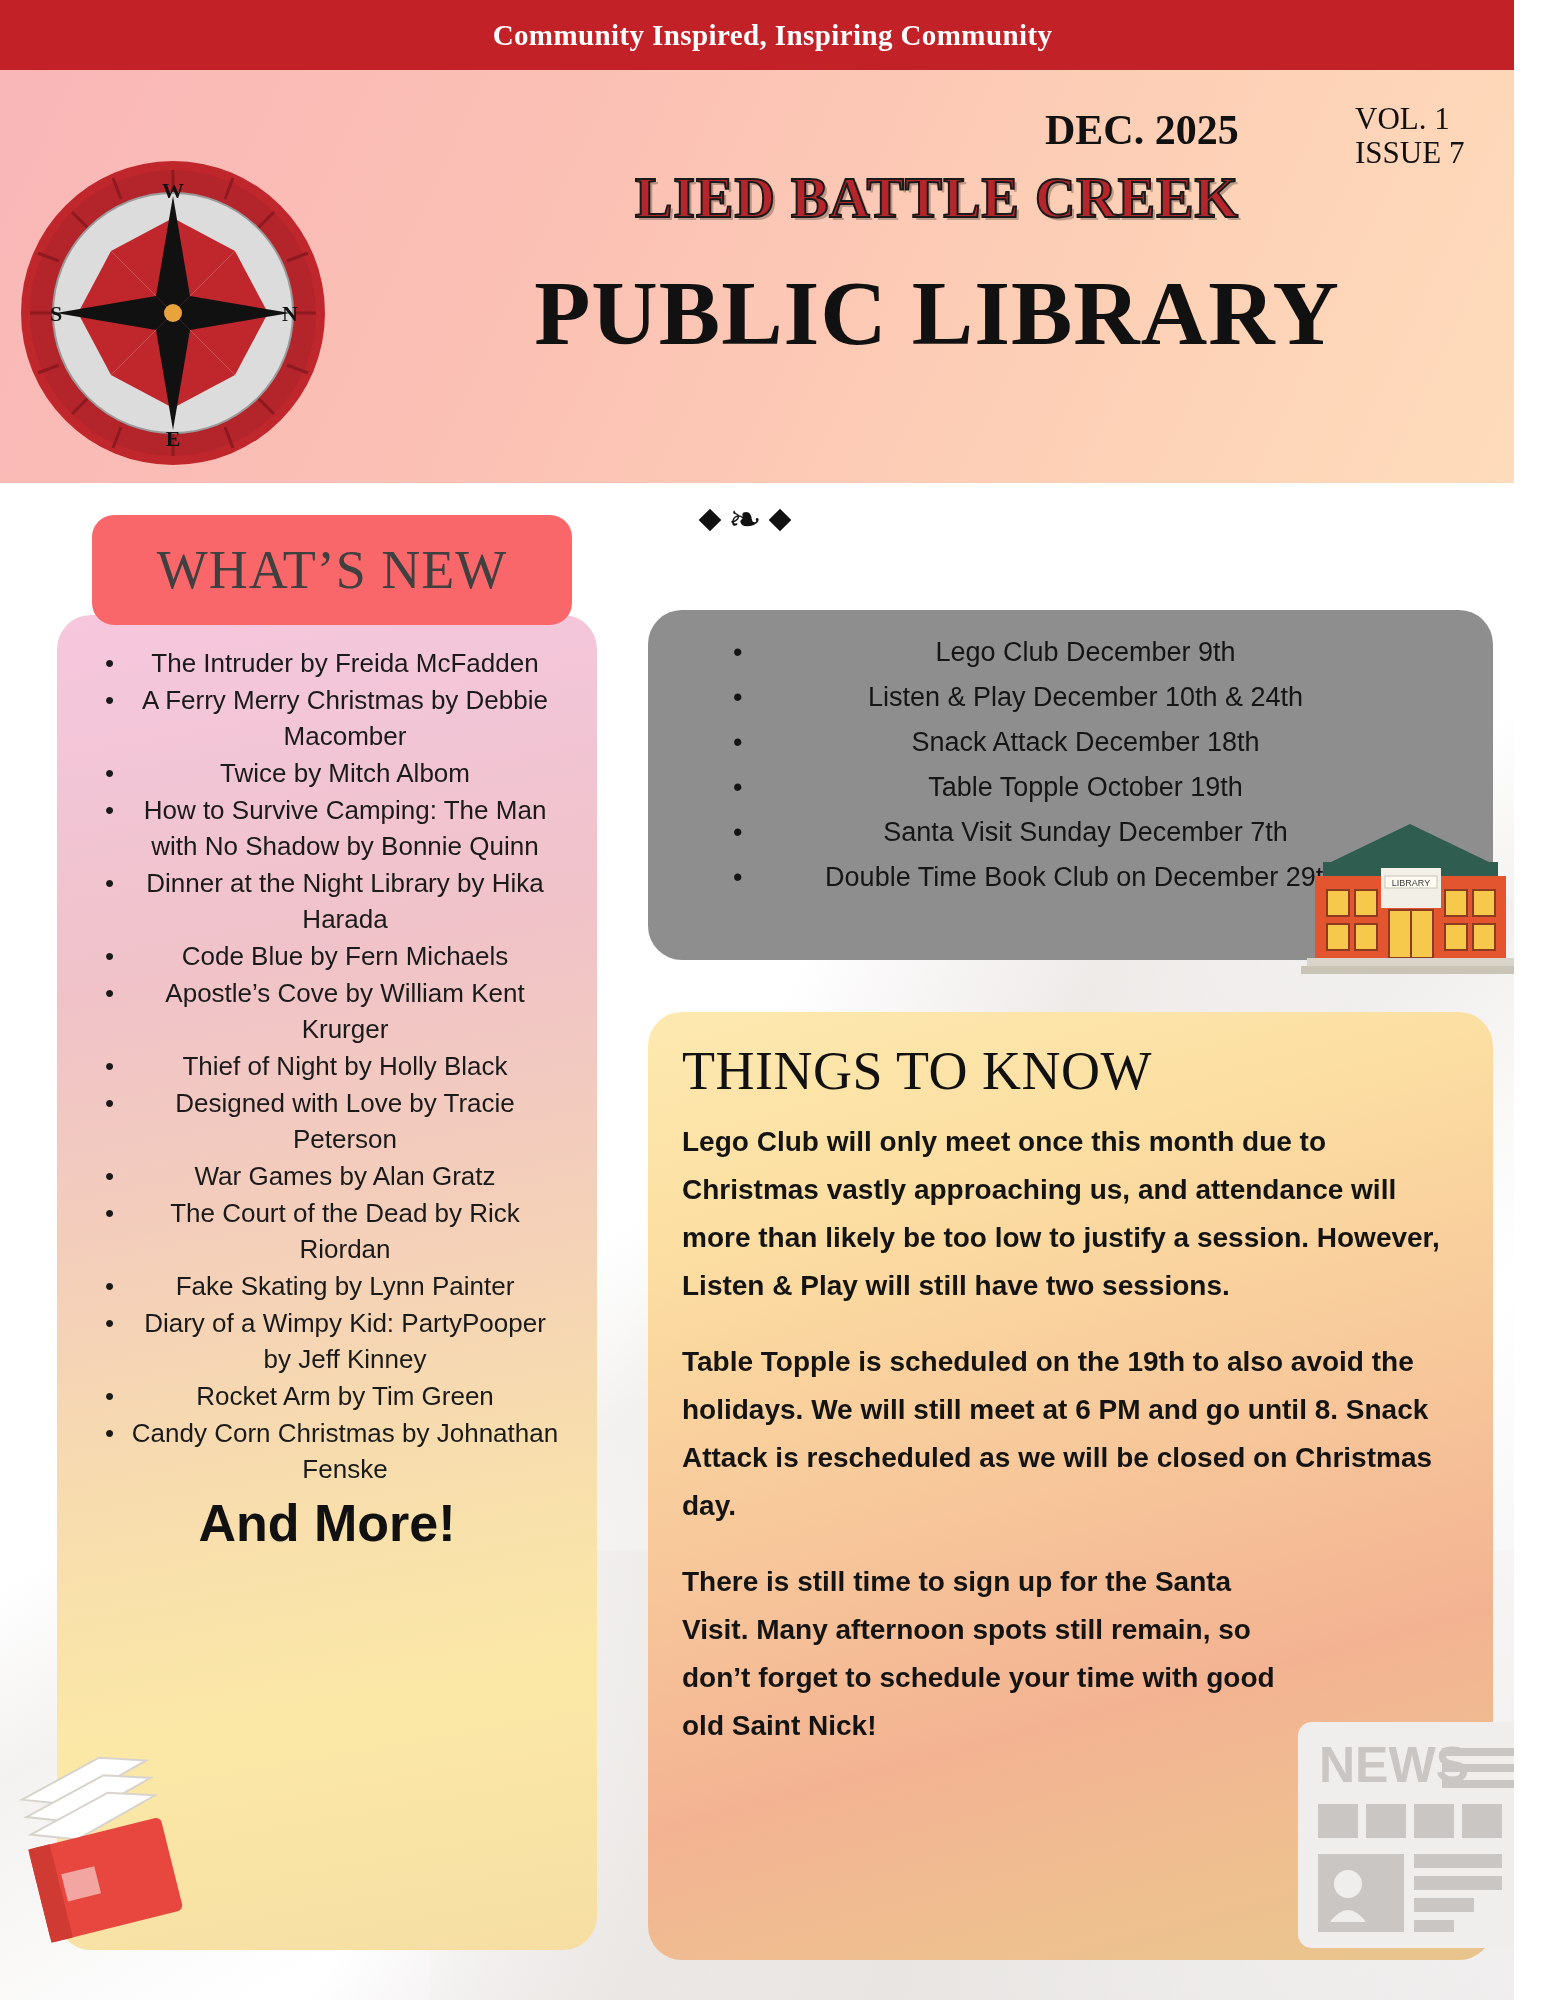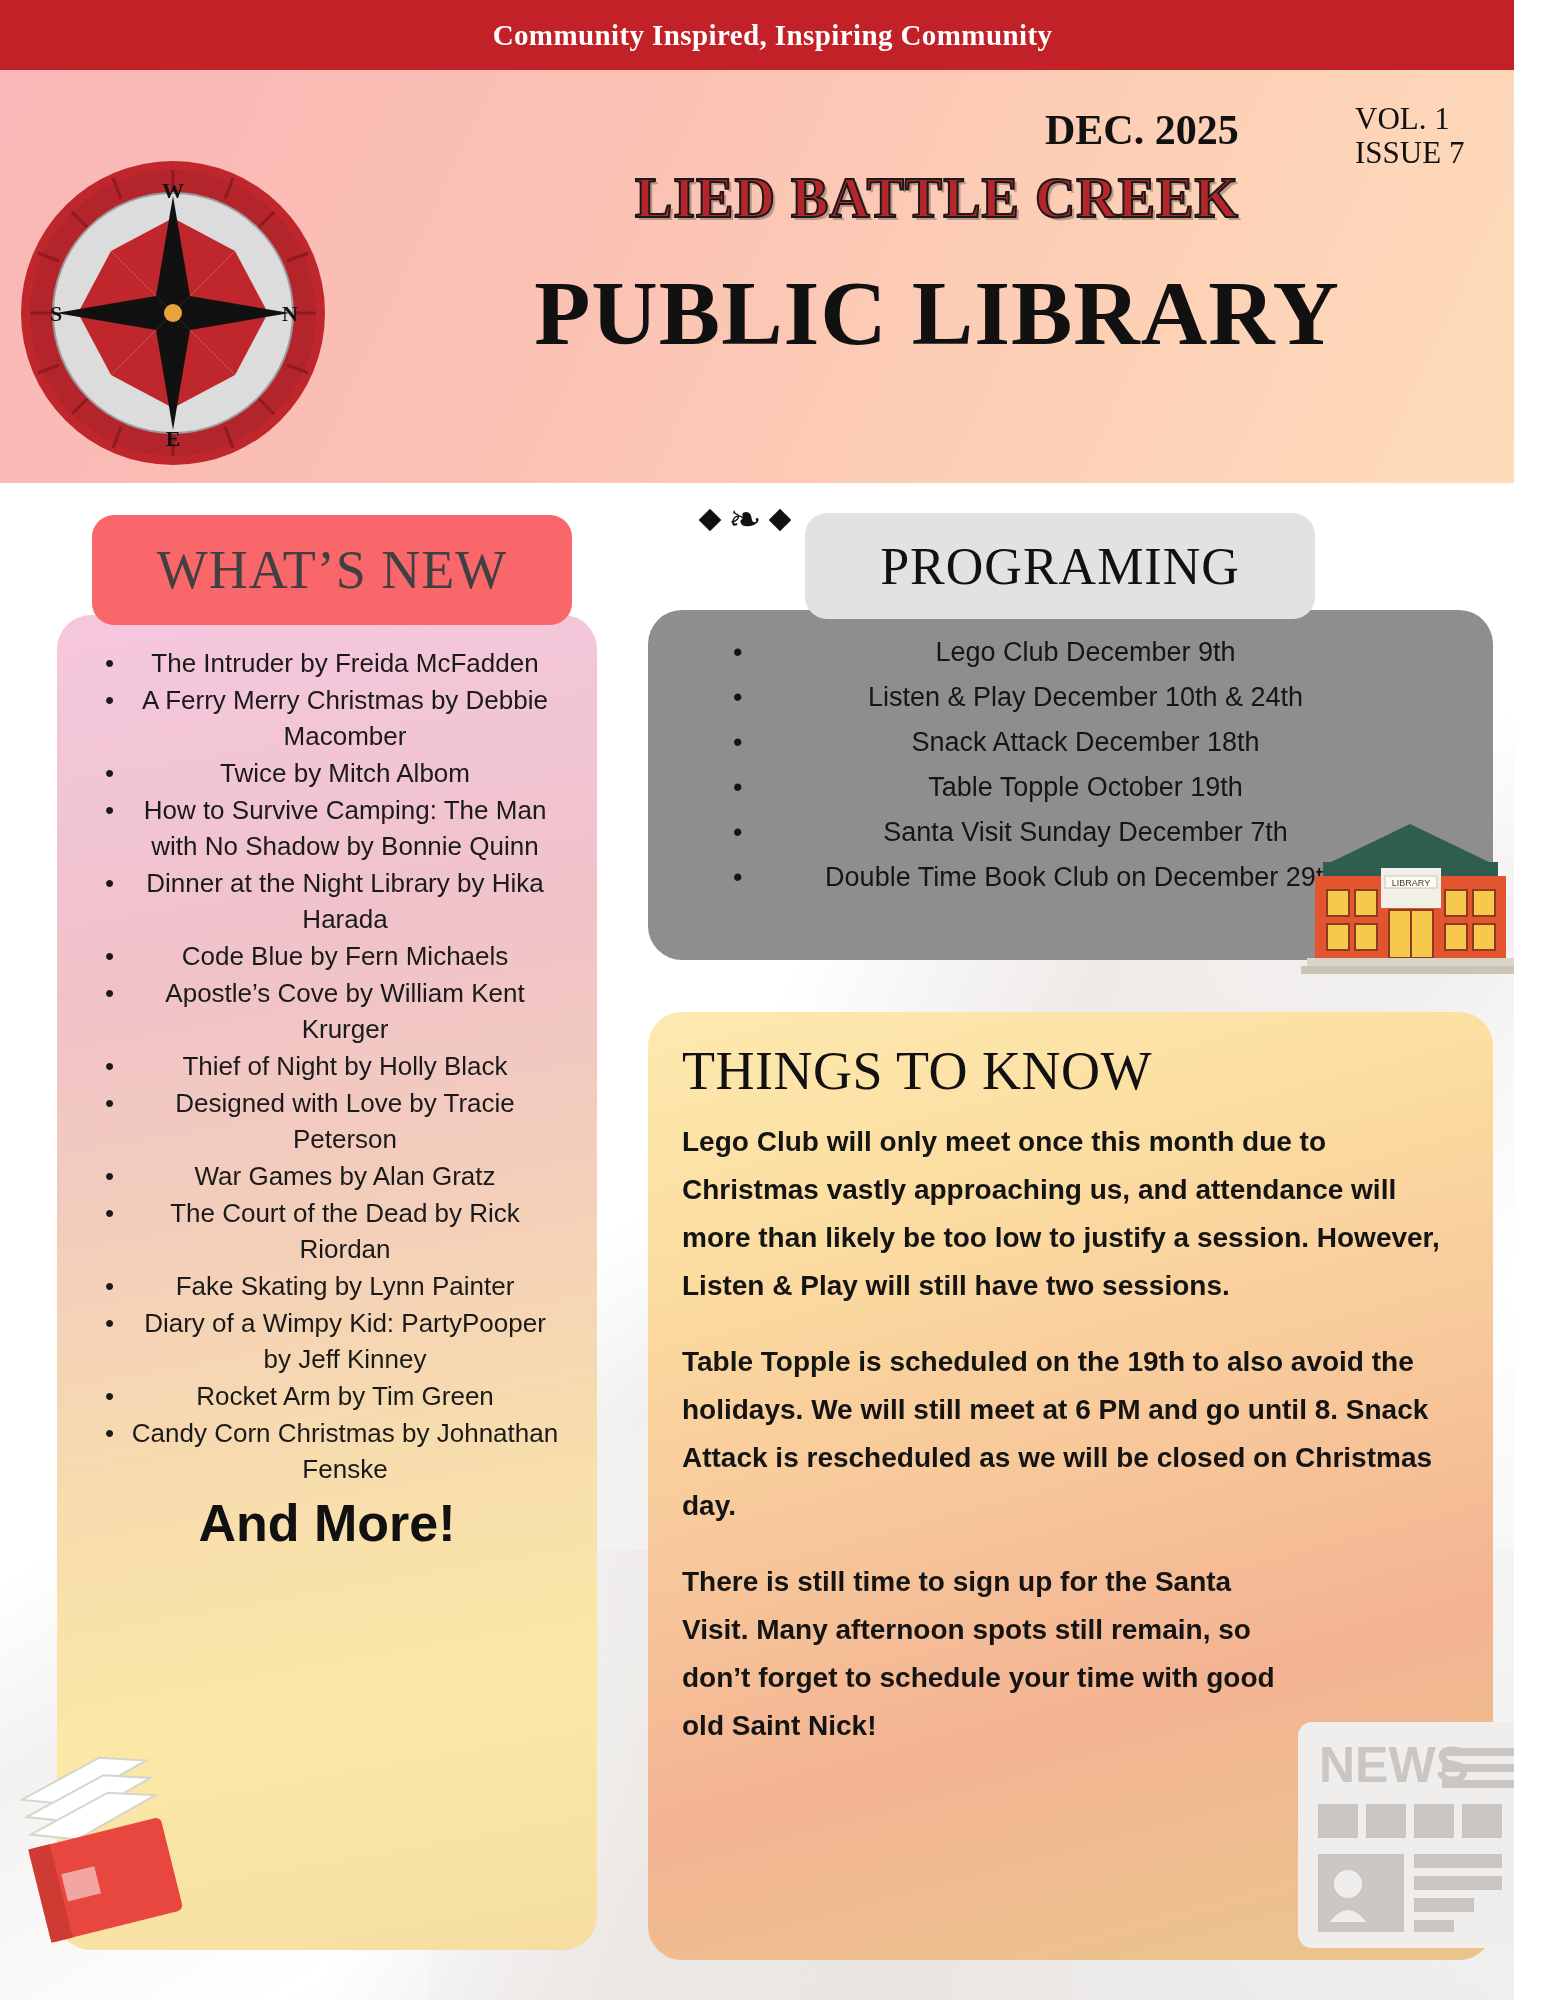--- a/index.html
+++ b/index.html
@@ -340,23 +340,20 @@
   <div class="prog-body">
     <ul class="prog-list" id="prog-list">
         <li><span class="bullet">•</span><span>Lego Club December 9th</span></li>
         <li><span class="bullet">•</span><span>Listen &amp; Play December 10th &amp; 24th</span></li>
         <li><span class="bullet">•</span><span>Snack Attack December 18th</span></li>
         <li><span class="bullet">•</span><span>Table Topple October 19th</span></li>
         <li><span class="bullet">•</span><span>Santa Visit Sunday December 7th</span></li>
         <li><span class="bullet">•</span><span>Double Time Book Club on December 29th.</span></li>
       </ul>
   </div>
-  <div class="prog-head">
-    <span>PROGRAMING</span>
-  </div>
 
   <div class="library-img">
     <svg viewBox="0 0 235 160" width="235" height="160">
       <polygon points="117,6 196,44 38,44" fill="#2f5d4f"></polygon>
       <rect x="30" y="44" width="175" height="14" fill="#2f5d4f"></rect>
       <rect x="22" y="58" width="191" height="88" fill="#e2552f"></rect>
       <rect x="88" y="50" width="60" height="40" fill="#f2efe6"></rect>
       <rect x="92" y="58" width="52" height="12" fill="#fdfaf2" stroke="#c9c4b5" stroke-width="1"></rect>
       <text x="118" y="68" font-family="Liberation Sans, sans-serif" font-size="9" fill="#3c3c3c" text-anchor="middle">LIBRARY</text>
       <g fill="#f6c84c" stroke="#8c3b21" stroke-width="2">

